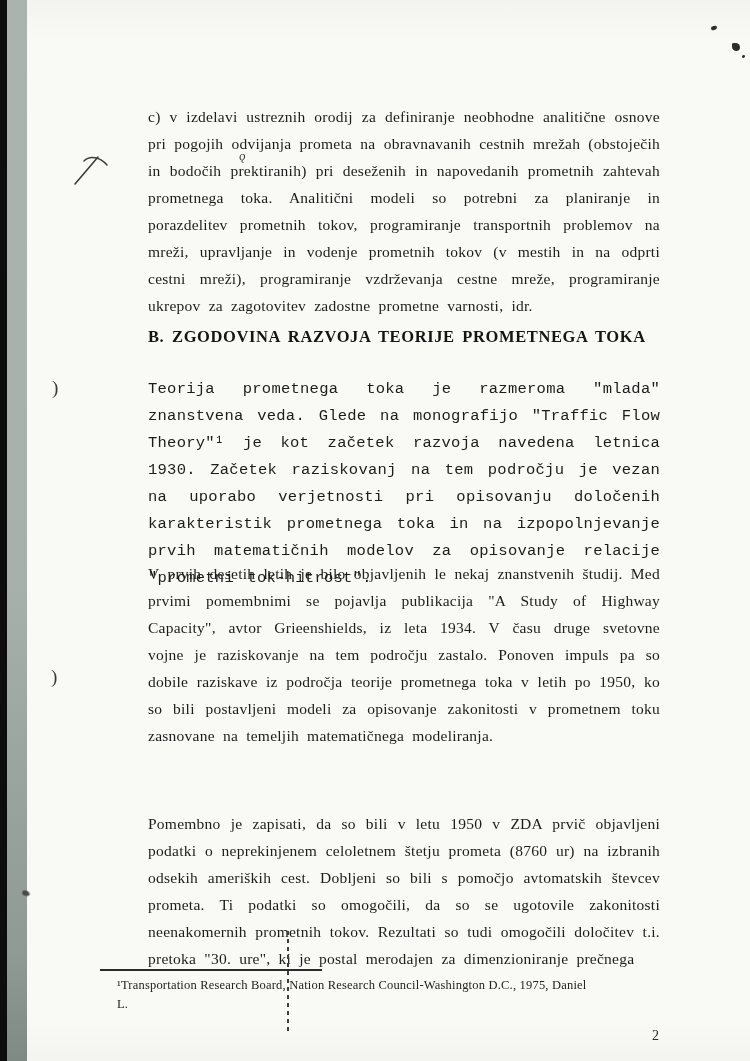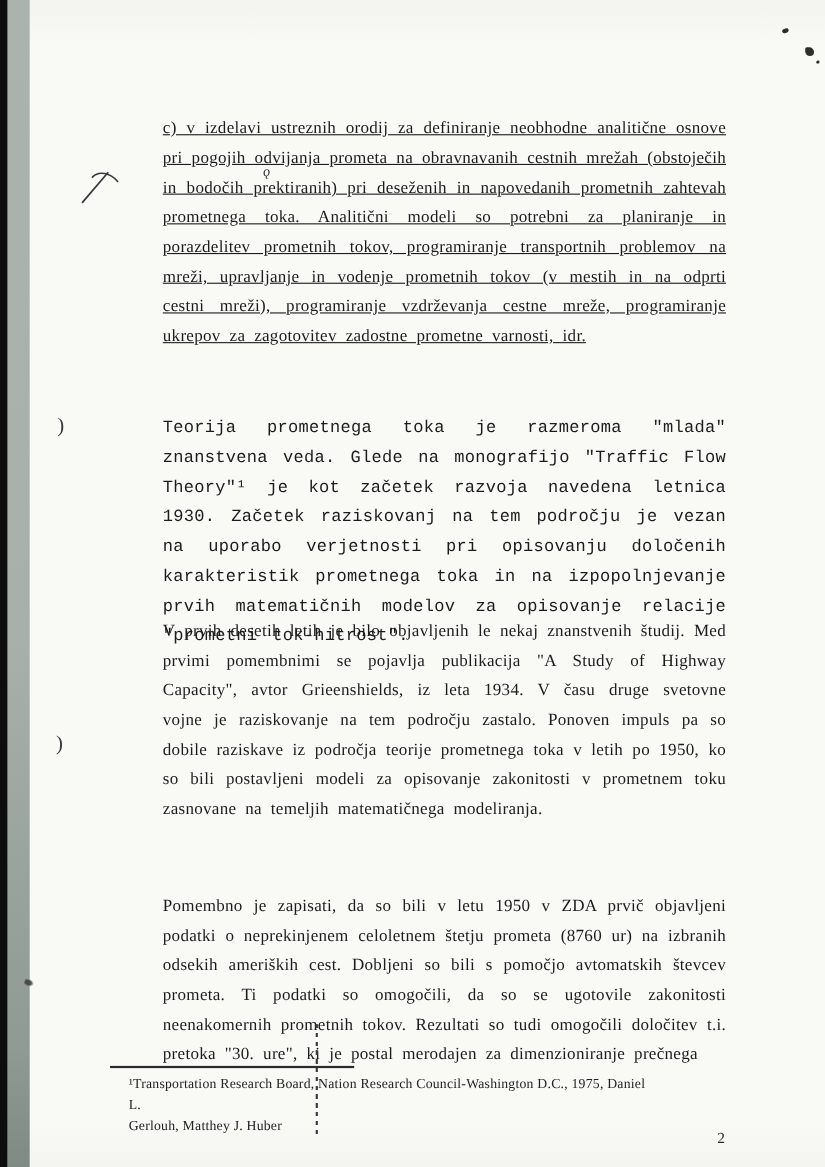--- a/index.html
+++ b/index.html
@@ -23,21 +23,21 @@
   }
   .text-column {
     position: absolute; left: 148px; top: 0; width: 512px; height: 1061px;
   }
   .para {
     position: absolute; left: 0; width: 512px; margin: 0;
     font-size: 15.5px; line-height: 27px;
     text-align: justify; text-align-last: left;
     word-spacing: 4px; letter-spacing: 0.25px;
   }
-  .para-c  { top: 103px; text-decoration: underline; }
+  .para-c  { top: 103px; }
   .heading {
     position: absolute; left: 0; top: 327px; width: 512px; margin: 0;
     font-size: 16.5px; font-weight: bold; letter-spacing: 0.6px; word-spacing: 3px;
     color: #151515;
   }
   .para-0 { top: 376px; font-family: Liberation Mono, monospace; }
   .para-1 { top: 560px; }
   .para-2 { top: 716px; }
   .para-3 { top: 810px; }
 
@@ -101,31 +101,31 @@
   <span class="insert-correction">ǫ</span>
 
   <span class="smudge"></span>
   <span class="speck speck-1"></span>
   <span class="speck speck-2"></span>
   <span class="speck speck-3"></span>
 
   <main class="text-column">
     <p class="para para-c">c) v izdelavi ustreznih orodij za definiranje neobhodne analitične osnove pri pogojih odvijanja prometa na obravnavanih cestnih mrežah (obstoječih in bodočih prektiranih) pri deseženih in napovedanih prometnih zahtevah prometnega toka. Analitični modeli so potrebni za planiranje in porazdelitev prometnih tokov, programiranje transportnih problemov na mreži, upravljanje in vodenje prometnih tokov (v mestih in na odprti cestni mreži), programiranje vzdrževanja cestne mreže, programiranje ukrepov za zagotovitev zadostne prometne varnosti, idr.</p>
 
+    <h2 class="heading">B. ZGODOVINA RAZVOJA TEORIJE PROMETNEGA TOKA</h2>
 
     <p class="para para-0">Teorija prometnega toka je razmeroma "mlada" znanstvena veda. Glede na monografijo "Traffic Flow Theory"¹ je kot začetek razvoja navedena letnica 1930. Začetek raziskovanj na tem področju je vezan na uporabo verjetnosti pri opisovanju določenih karakteristik prometnega toka in na izpopolnjevanje prvih matematičnih modelov za opisovanje relacije "prometni tok-hitrost".</p>
 
     <p class="para para-1">V prvih desetih letih je bilo objavljenih le nekaj znanstvenih študij. Med prvimi pomembnimi se pojavlja publikacija "A Study of Highway Capacity", avtor Grieenshields, iz leta 1934. V času druge svetovne vojne je raziskovanje na tem področju zastalo. Ponoven impuls pa so dobile raziskave iz področja teorije prometnega toka v letih po 1950, ko so bili postavljeni modeli za opisovanje zakonitosti v prometnem toku zasnovane na temeljih matematičnega modeliranja.</p>
 
 
     <p class="para para-3">Pomembno je zapisati, da so bili v letu 1950 v ZDA prvič objavljeni podatki o neprekinjenem celoletnem štetju prometa (8760 ur) na izbranih odsekih ameriških cest. Dobljeni so bili s pomočjo avtomatskih števcev prometa. Ti podatki so omogočili, da so se ugotovile zakonitosti neenakomernih prometnih tokov. Rezultati so tudi omogočili določitev t.i. pretoka "30. ure", ki je postal merodajen za dimenzioniranje prečnega</p>
   </main>
 
   <div class="fold-line"></div>
 
   <div class="footnote-rule"></div>
   <div class="footnote">
     <div>¹Transportation Research Board, Nation Research Council-Washington D.C., 1975, Daniel L.</div>
-    <div>Gerlouh, Matthey J. Huber</div>
   </div>
 
   <div class="page-number">2</div>
 </div>
 
 </body></html>

